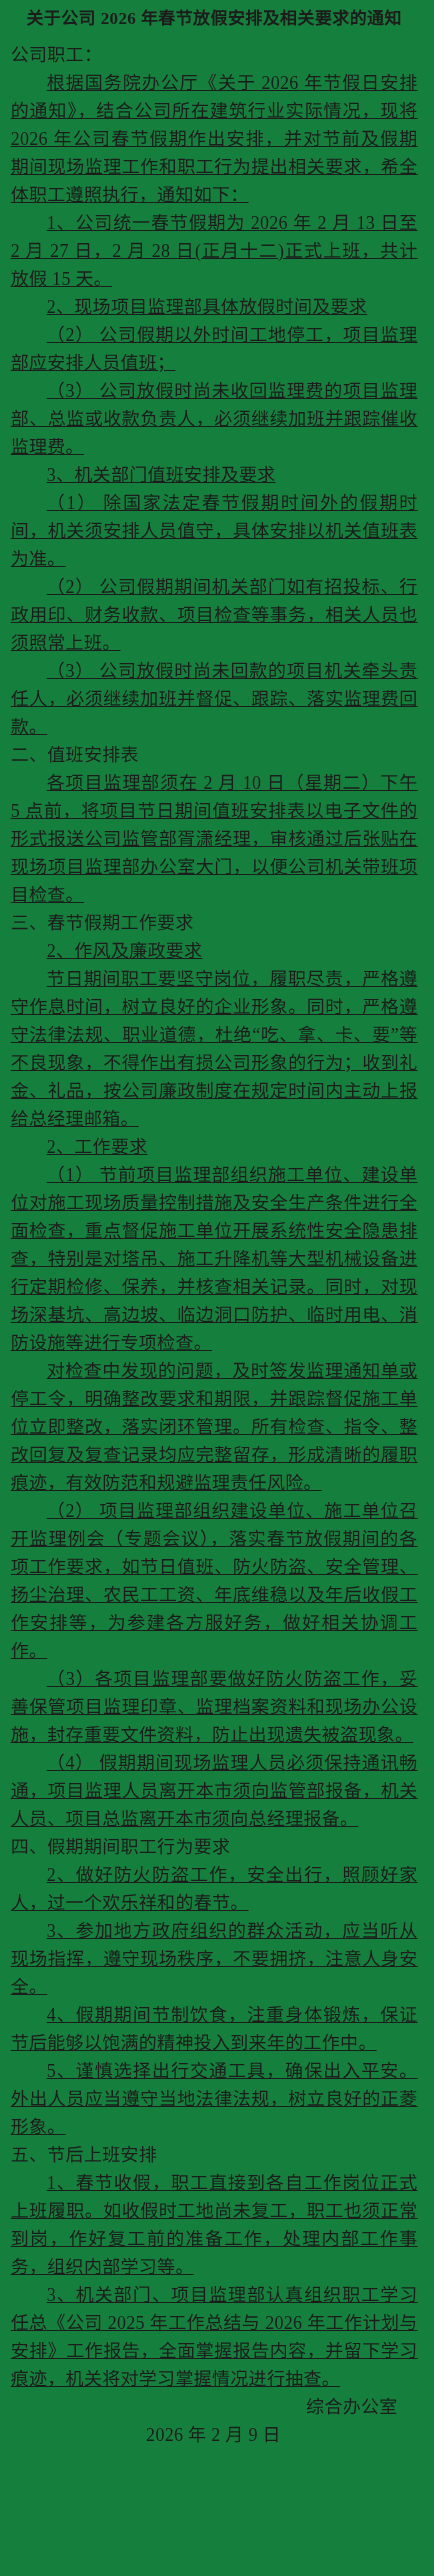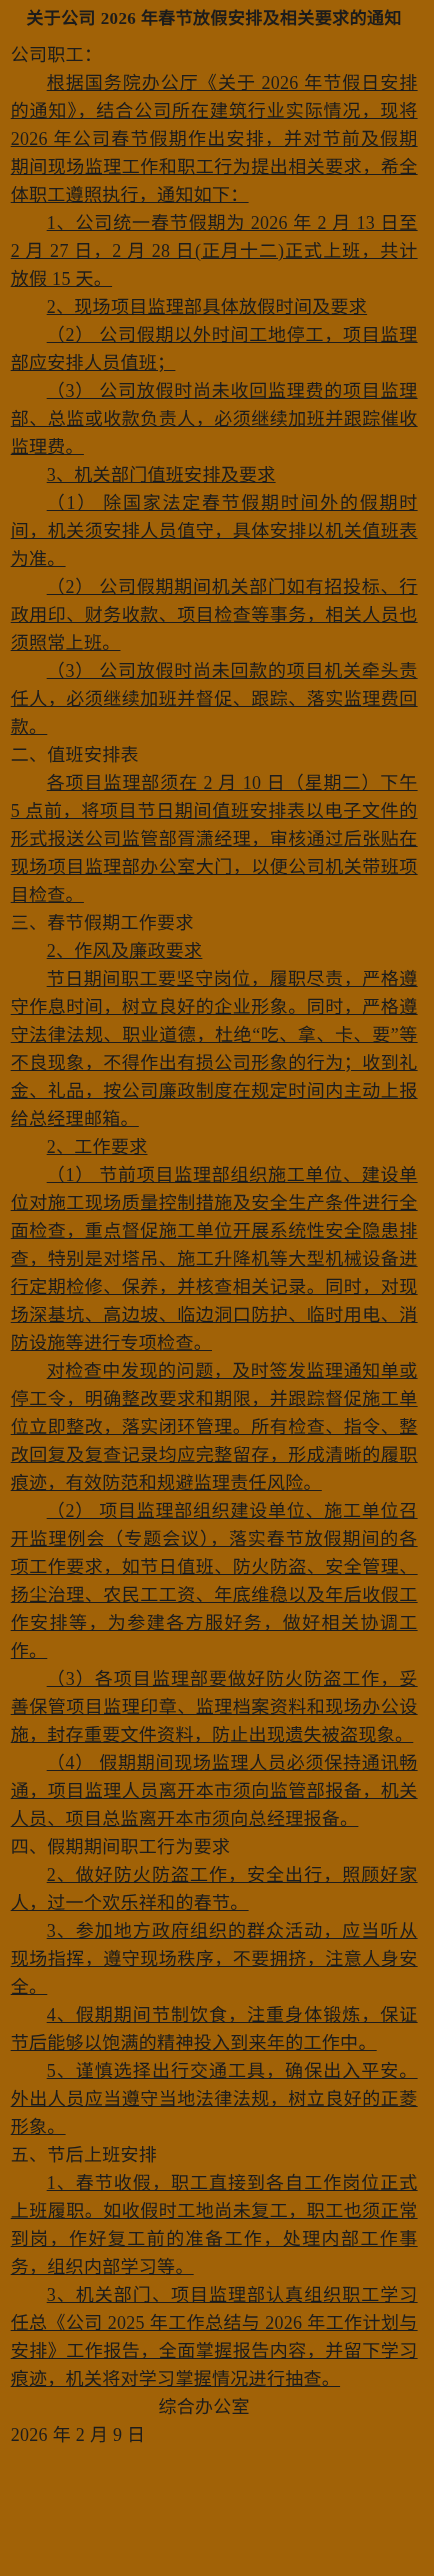--- a/index.html
+++ b/index.html
@@ -4,21 +4,21 @@
 <style>
   html, body {
     margin: 0;
     padding: 0;
     background: #ffffff;
   }
   .page {
     position: relative;
     width: 434px;
     height: 2576px;
-    background: #a16207;
+    background: #15803d;
     overflow: hidden;
     font-family: "Liberation Serif", "DejaVu Serif", serif;
     color: #1c1c1c;
     box-sizing: border-box;
     padding: 7.1px 16.4px 0 10.7px;
   }
   .doc-title {
     font-size: 17px;
     font-weight: bold;
     text-align: center;
@@ -30,26 +30,26 @@
   .doc p {
     margin: 0;
     font-size: 18px;
     line-height: 28px;
     text-align: justify;
     letter-spacing: 0.3px;
   }
   .doc p.flush   { text-indent: 0; }
   .doc p.indent  { text-indent: 2em; text-decoration: underline; }
   .doc p.sig-office {
-    text-align: center;
+    text-align: right;
     text-indent: 0;
     padding-right: 20px;
   }
   .doc p.sig-date {
-    text-align: left;
+    text-align: center;
     text-indent: 0;
     padding-right: 1.4px;
   }
 </style>
 </head>
 <body>
 
 <div class="page">
   <h1 class="doc-title">关于公司 2026 年春节放假安排及相关要求的通知</h1>
 

